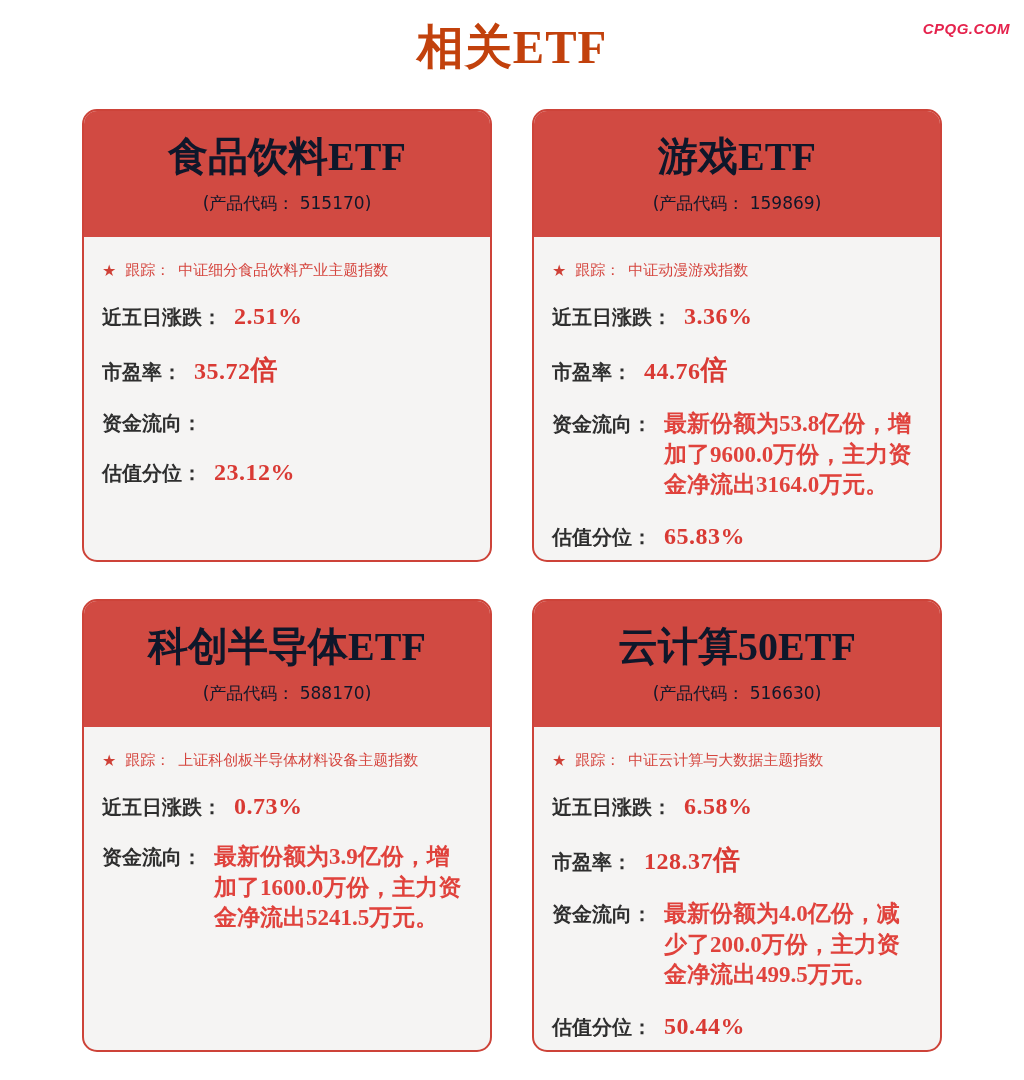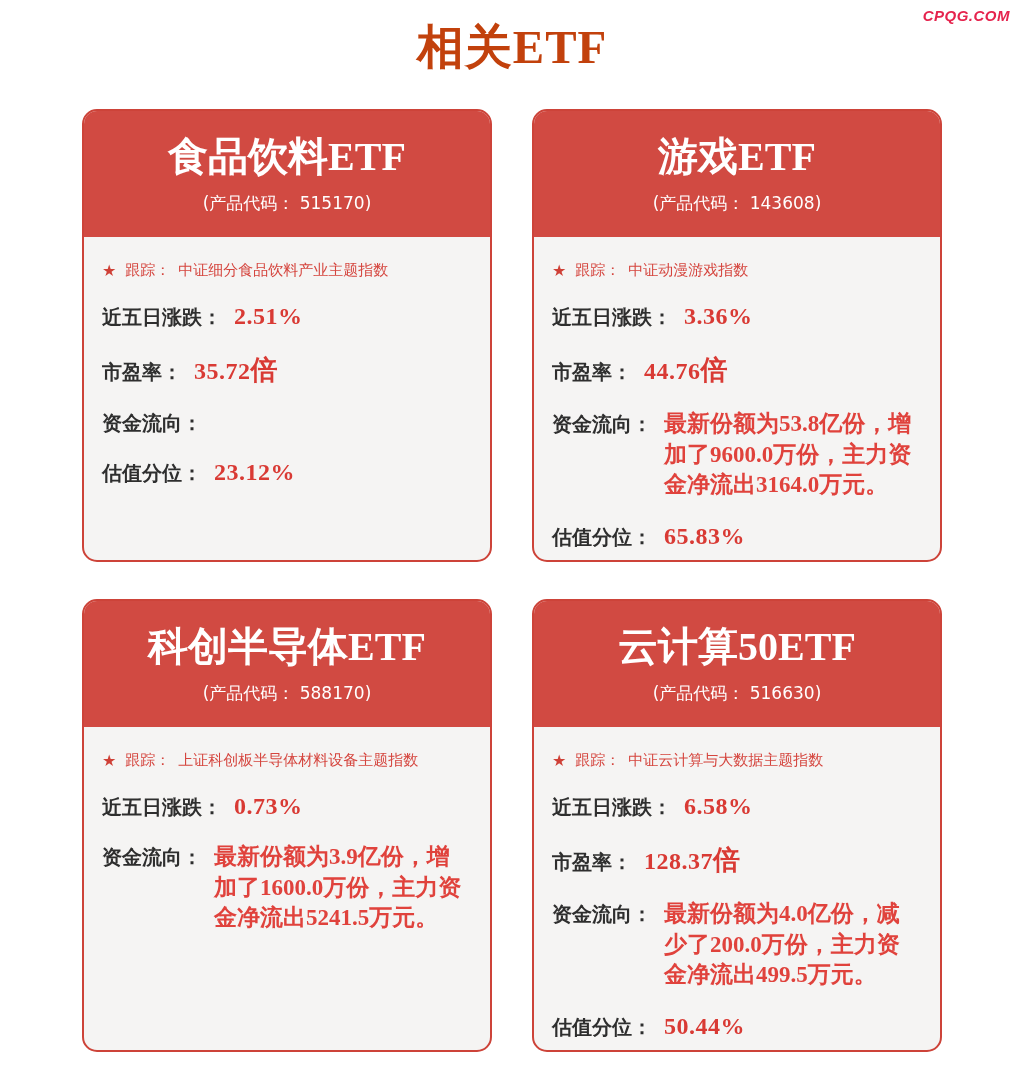--- a/index.html
+++ b/index.html
@@ -1,20 +1,20 @@
 <!DOCTYPE html>
 <html><head>
 <meta charset="utf-8">
 <style>
   * { margin:0; padding:0; box-sizing:border-box; }
   html,body { width:1024px; height:1080px; background:#ffffff; overflow:hidden; }
   body { font-family:"DejaVu Sans","Liberation Sans",sans-serif; position:relative; }
 
   .watermark {
-    position:absolute; top:7px; right:14px;
+    position:absolute; top:20px; right:14px;
     color:#e5234d; font-size:15px; font-weight:bold; font-style:italic;
     letter-spacing:0.5px;
     font-family:"Liberation Sans",sans-serif;
   }
 
   .page-title {
     margin-top:16px;
     text-align:center;
     color:#c2410c;
     font-size:47px;
@@ -36,21 +36,21 @@
     width:410px;
     height:453px;
     background:#f5f4f3;
     border:2px solid #cd4339;
     border-radius:15px;
     overflow:hidden;
   }
 
   .card-header {
     background:#d14a42;
-    color:#ffffff;
+    color:#0f172a;
     text-align:center;
     height:126px;
     padding-top:24px;
   }
   .card-title {
     font-size:40px;
     font-weight:bold;
     font-family:"Liberation Serif","DejaVu Sans",sans-serif;
     line-height:1.1;
   }
@@ -137,21 +137,21 @@
       <div class="row">
         <span class="row-label">估值分位：</span>
         <span class="value">23.12%</span>
       </div>
     </div>
   </section>
 
   <section class="card">
     <header class="card-header">
       <div class="card-title">游戏ETF</div>
-      <div class="card-code">(产品代码： 143608)</div>
+      <div class="card-code">(产品代码： 159869)</div>
     </header>
     <div class="card-body">
       <div class="tracking-row">
         <span class="star-icon">★</span>
         <span class="tracking-label">跟踪：</span>
         <span class="tracking-value">中证动漫游戏指数</span>
       </div>
       <div class="row">
         <span class="row-label">近五日涨跌：</span>
         <span class="value">3.36%</span>

